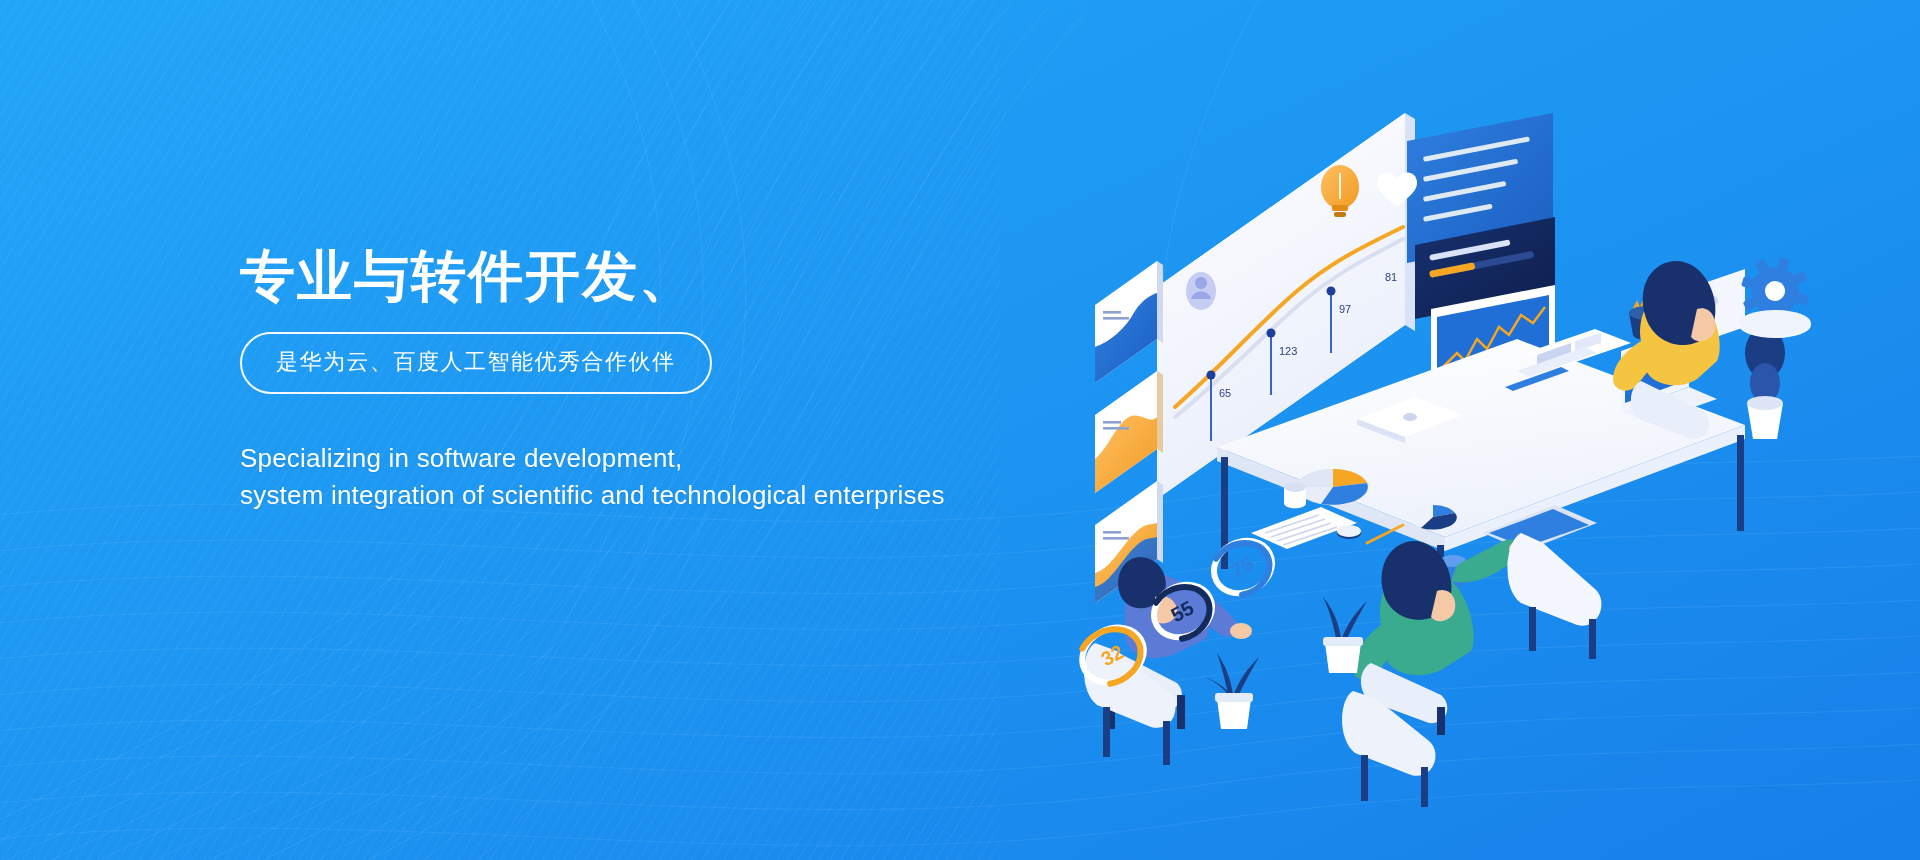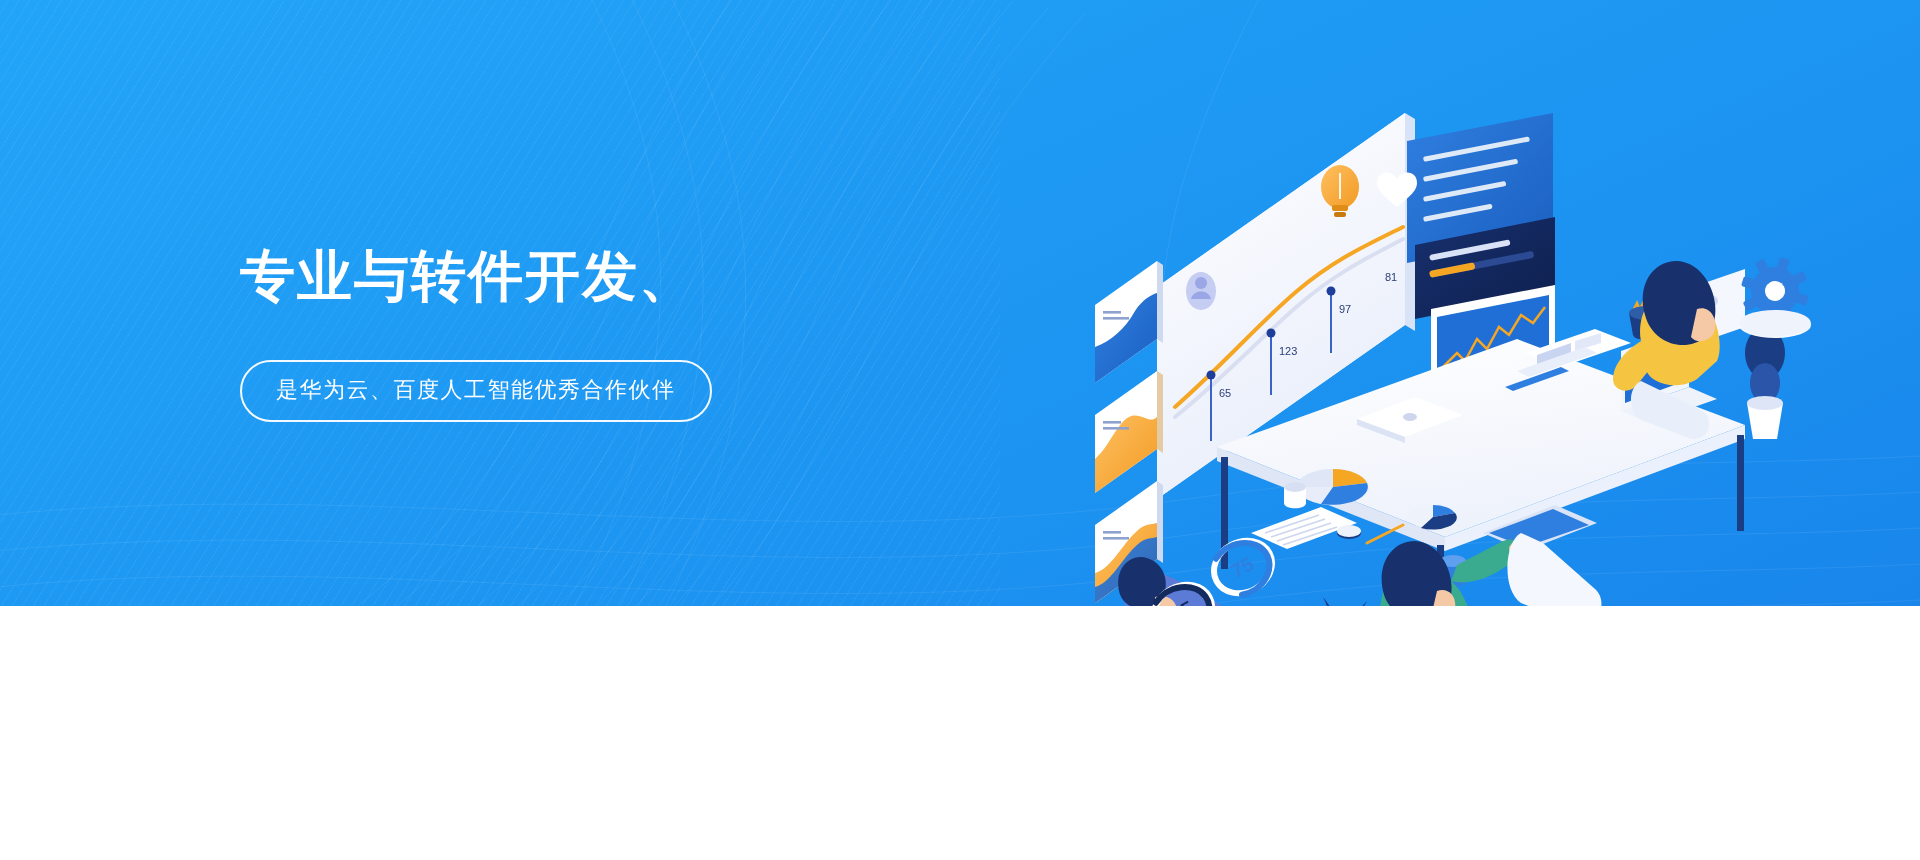--- a/index.html
+++ b/index.html
@@ -1,42 +1,42 @@
 <!DOCTYPE html>
 <html><head>
 <meta charset="utf-8">
 <style>
   * { box-sizing: border-box; margin: 0; padding: 0; }
   html, body {
     width: 1920px; height: 860px; overflow: hidden;
     font-family: "Liberation Sans", "DejaVu Sans", sans-serif;
   }
   .banner {
-    position: relative; width: 1920px; height: 606px;
+    position: relative; width: 1920px; height: 860px;
     background: linear-gradient(118deg, #21a3f7 0%, #1f9bf3 35%, #1b8bee 68%, #1880ea 100%);
     overflow: hidden;
   }
   
   .bg-waves { position: absolute; inset: 0; pointer-events: none; }
   .bg-diagonals {
     position: absolute; left: 0; top: 0; width: 1000px; height: 860px;
     background-image: repeating-linear-gradient(
         -58deg, rgba(255,255,255,.055) 0px, rgba(255,255,255,.055) 1px,
         rgba(255,255,255,0) 1px, rgba(255,255,255,0) 9px);
     pointer-events: none;
   }
 
   
   .copy { position: absolute; left: 240px; top: 240px; width: 900px; }
   .headline {
     color: #ffffff; font-size: 55px; font-weight: 700;
     line-height: 1.34; letter-spacing: 2px; white-space: nowrap;
   }
   .pill {
-    display: inline-block; margin-top: 46px;
+    display: inline-block; margin-top: 18px;
     border: 2px solid rgba(255,255,255,.95); border-radius: 40px;
     padding: 13px 34px 15px; color: #ffffff;
     font-size: 22px; letter-spacing: 1.5px; white-space: nowrap;
     background: transparent;
   }
   .subtitle {
     margin-top: 46px; color: #ffffff; font-size: 26px;
     line-height: 1.45; letter-spacing: .2px; font-weight: 400;
     text-shadow: 0 1px 2px rgba(0,40,90,.10);
   }
@@ -95,20 +95,24 @@
   </svg>
   <div class="bg-diagonals"></div>
 
   <div class="copy">
     <div class="headline">
       <div>专业与转件开发、</div>
     </div>
 
     <div class="pill">是华为云、百度人工智能优秀合作伙伴</div>
 
+    <div class="subtitle">
+      <div>Specializing in software development,</div>
+      <div>system integration of scientific and technological enterprises</div>
+    </div>
   </div>
 
   <div class="illo">
     <svg viewBox="0 0 740 640">
       <defs>
         <linearGradient id="panelG" x1="0" y1="0" x2="0.4" y2="1">
           <stop offset="0%" stop-color="#ffffff"></stop>
           <stop offset="100%" stop-color="#e9eefb"></stop>
         </linearGradient>
         <linearGradient id="navyG" x1="0" y1="0" x2="1" y2="1">

